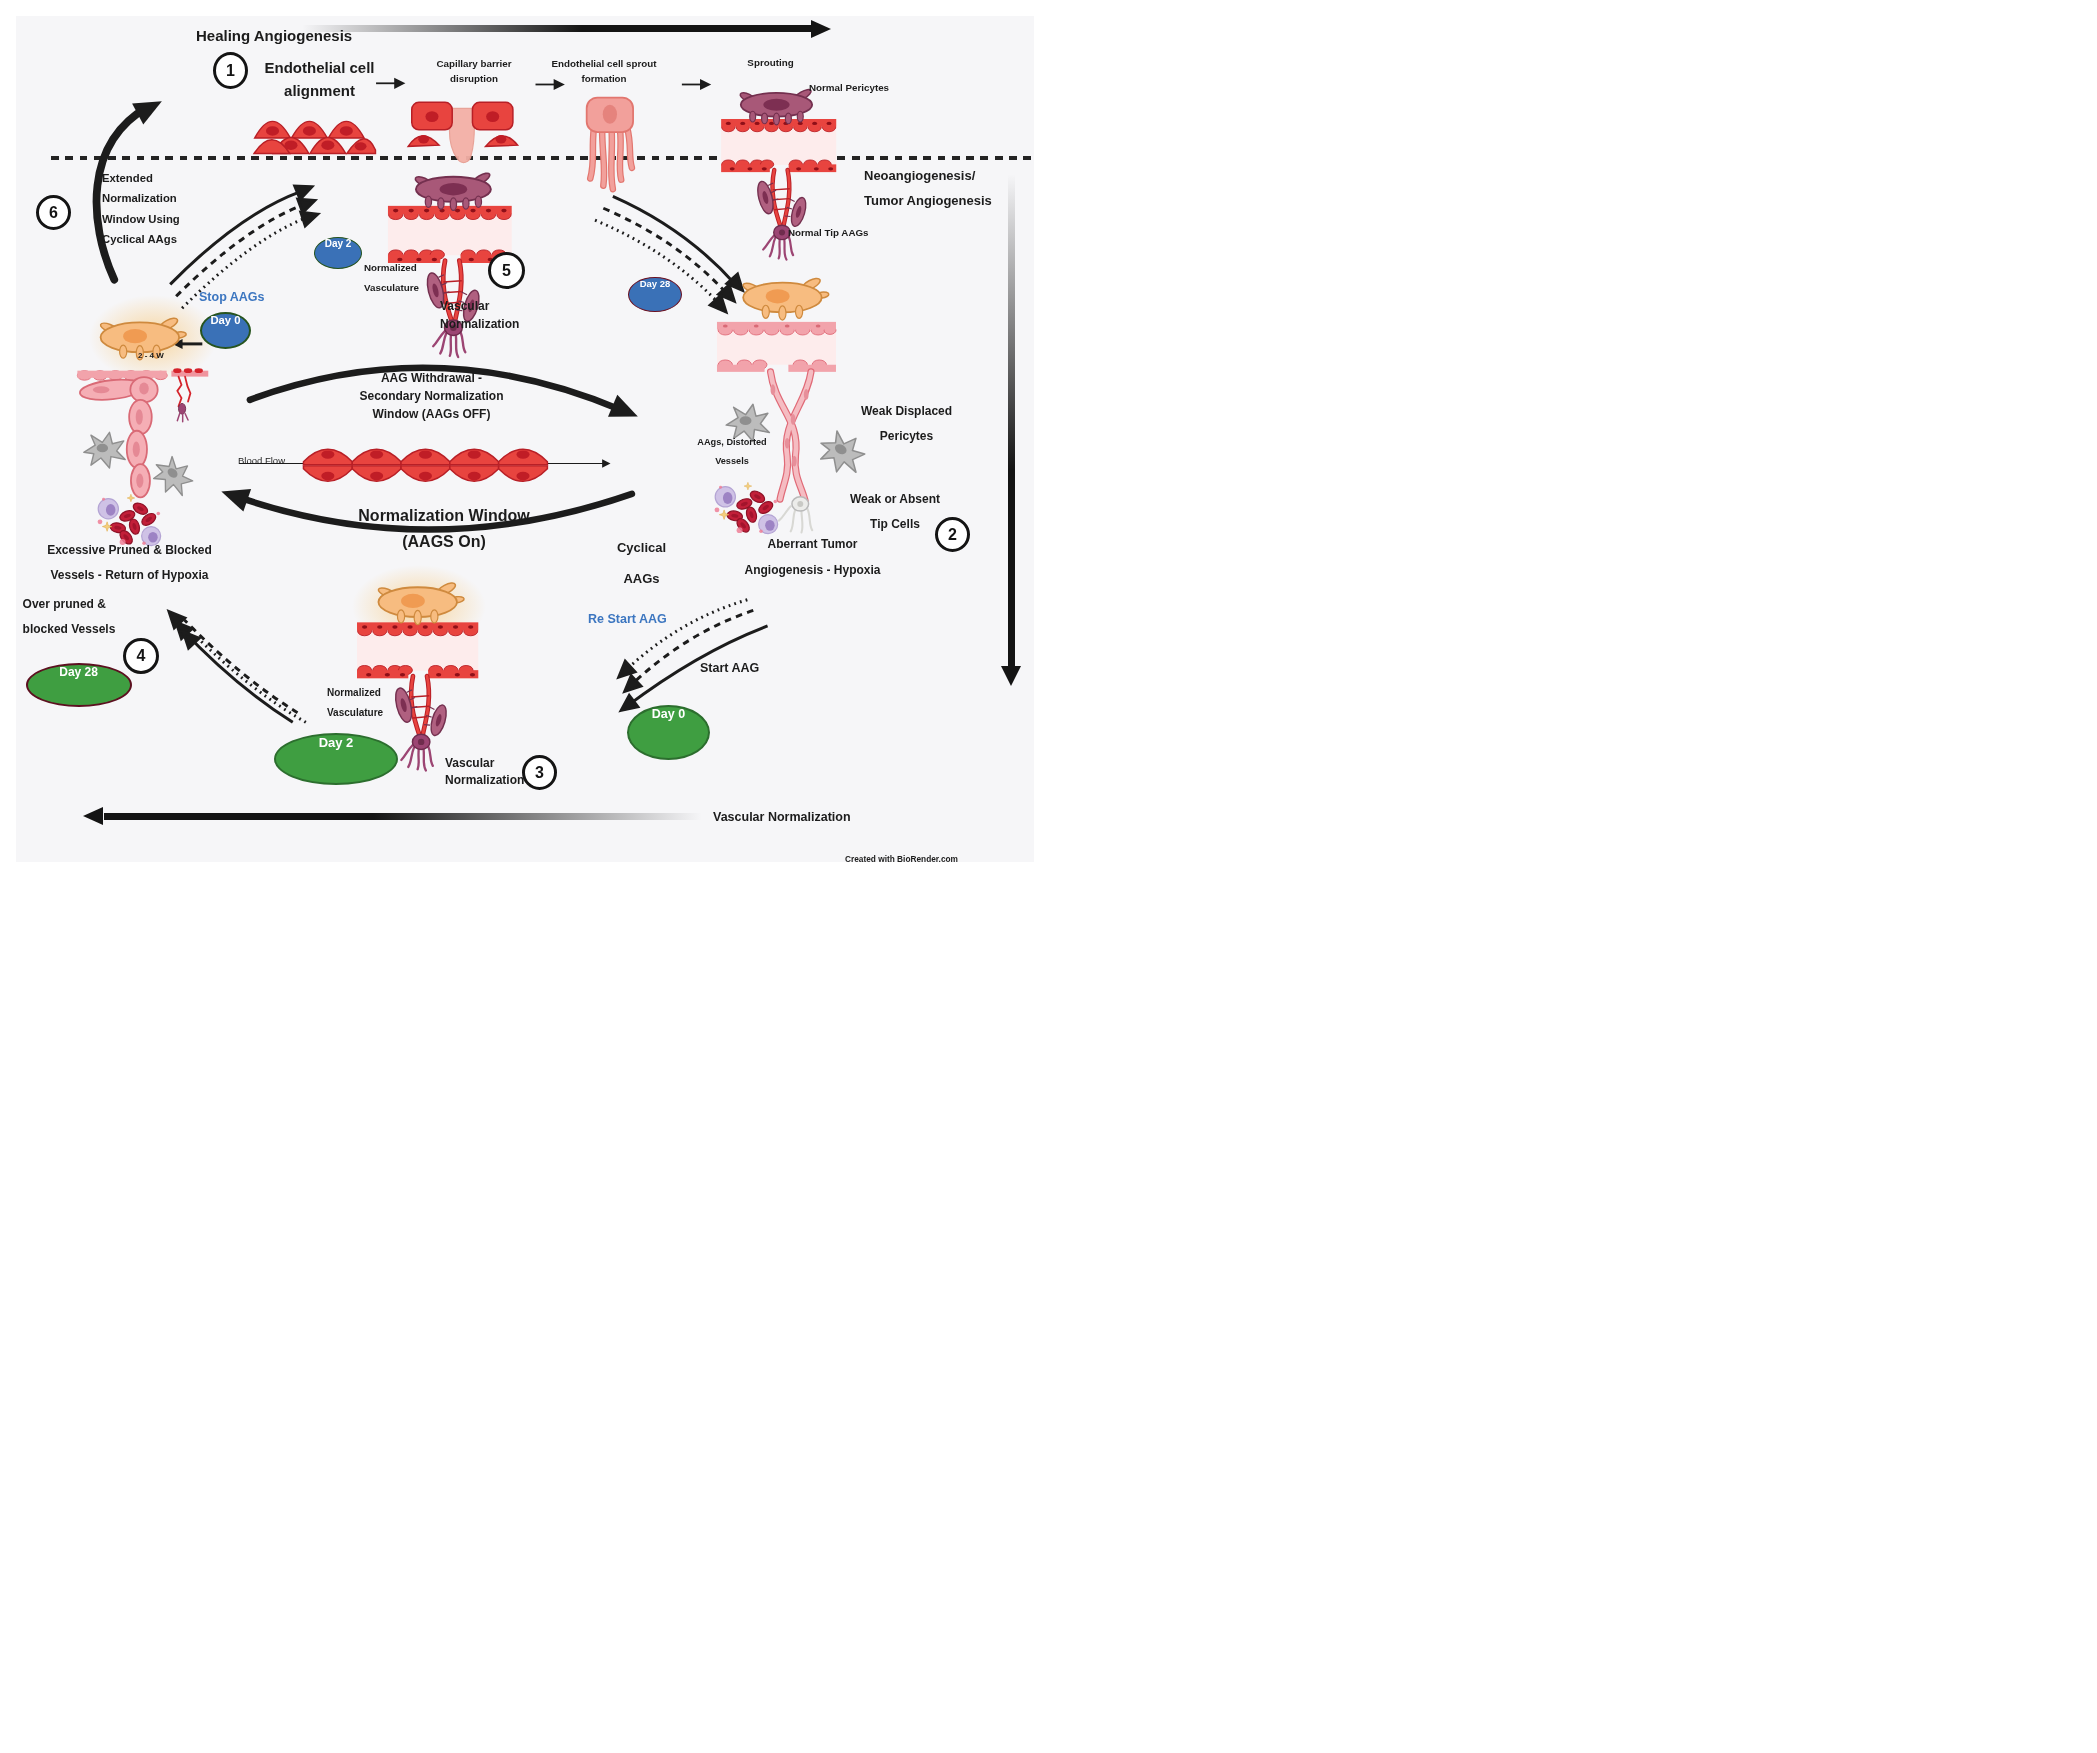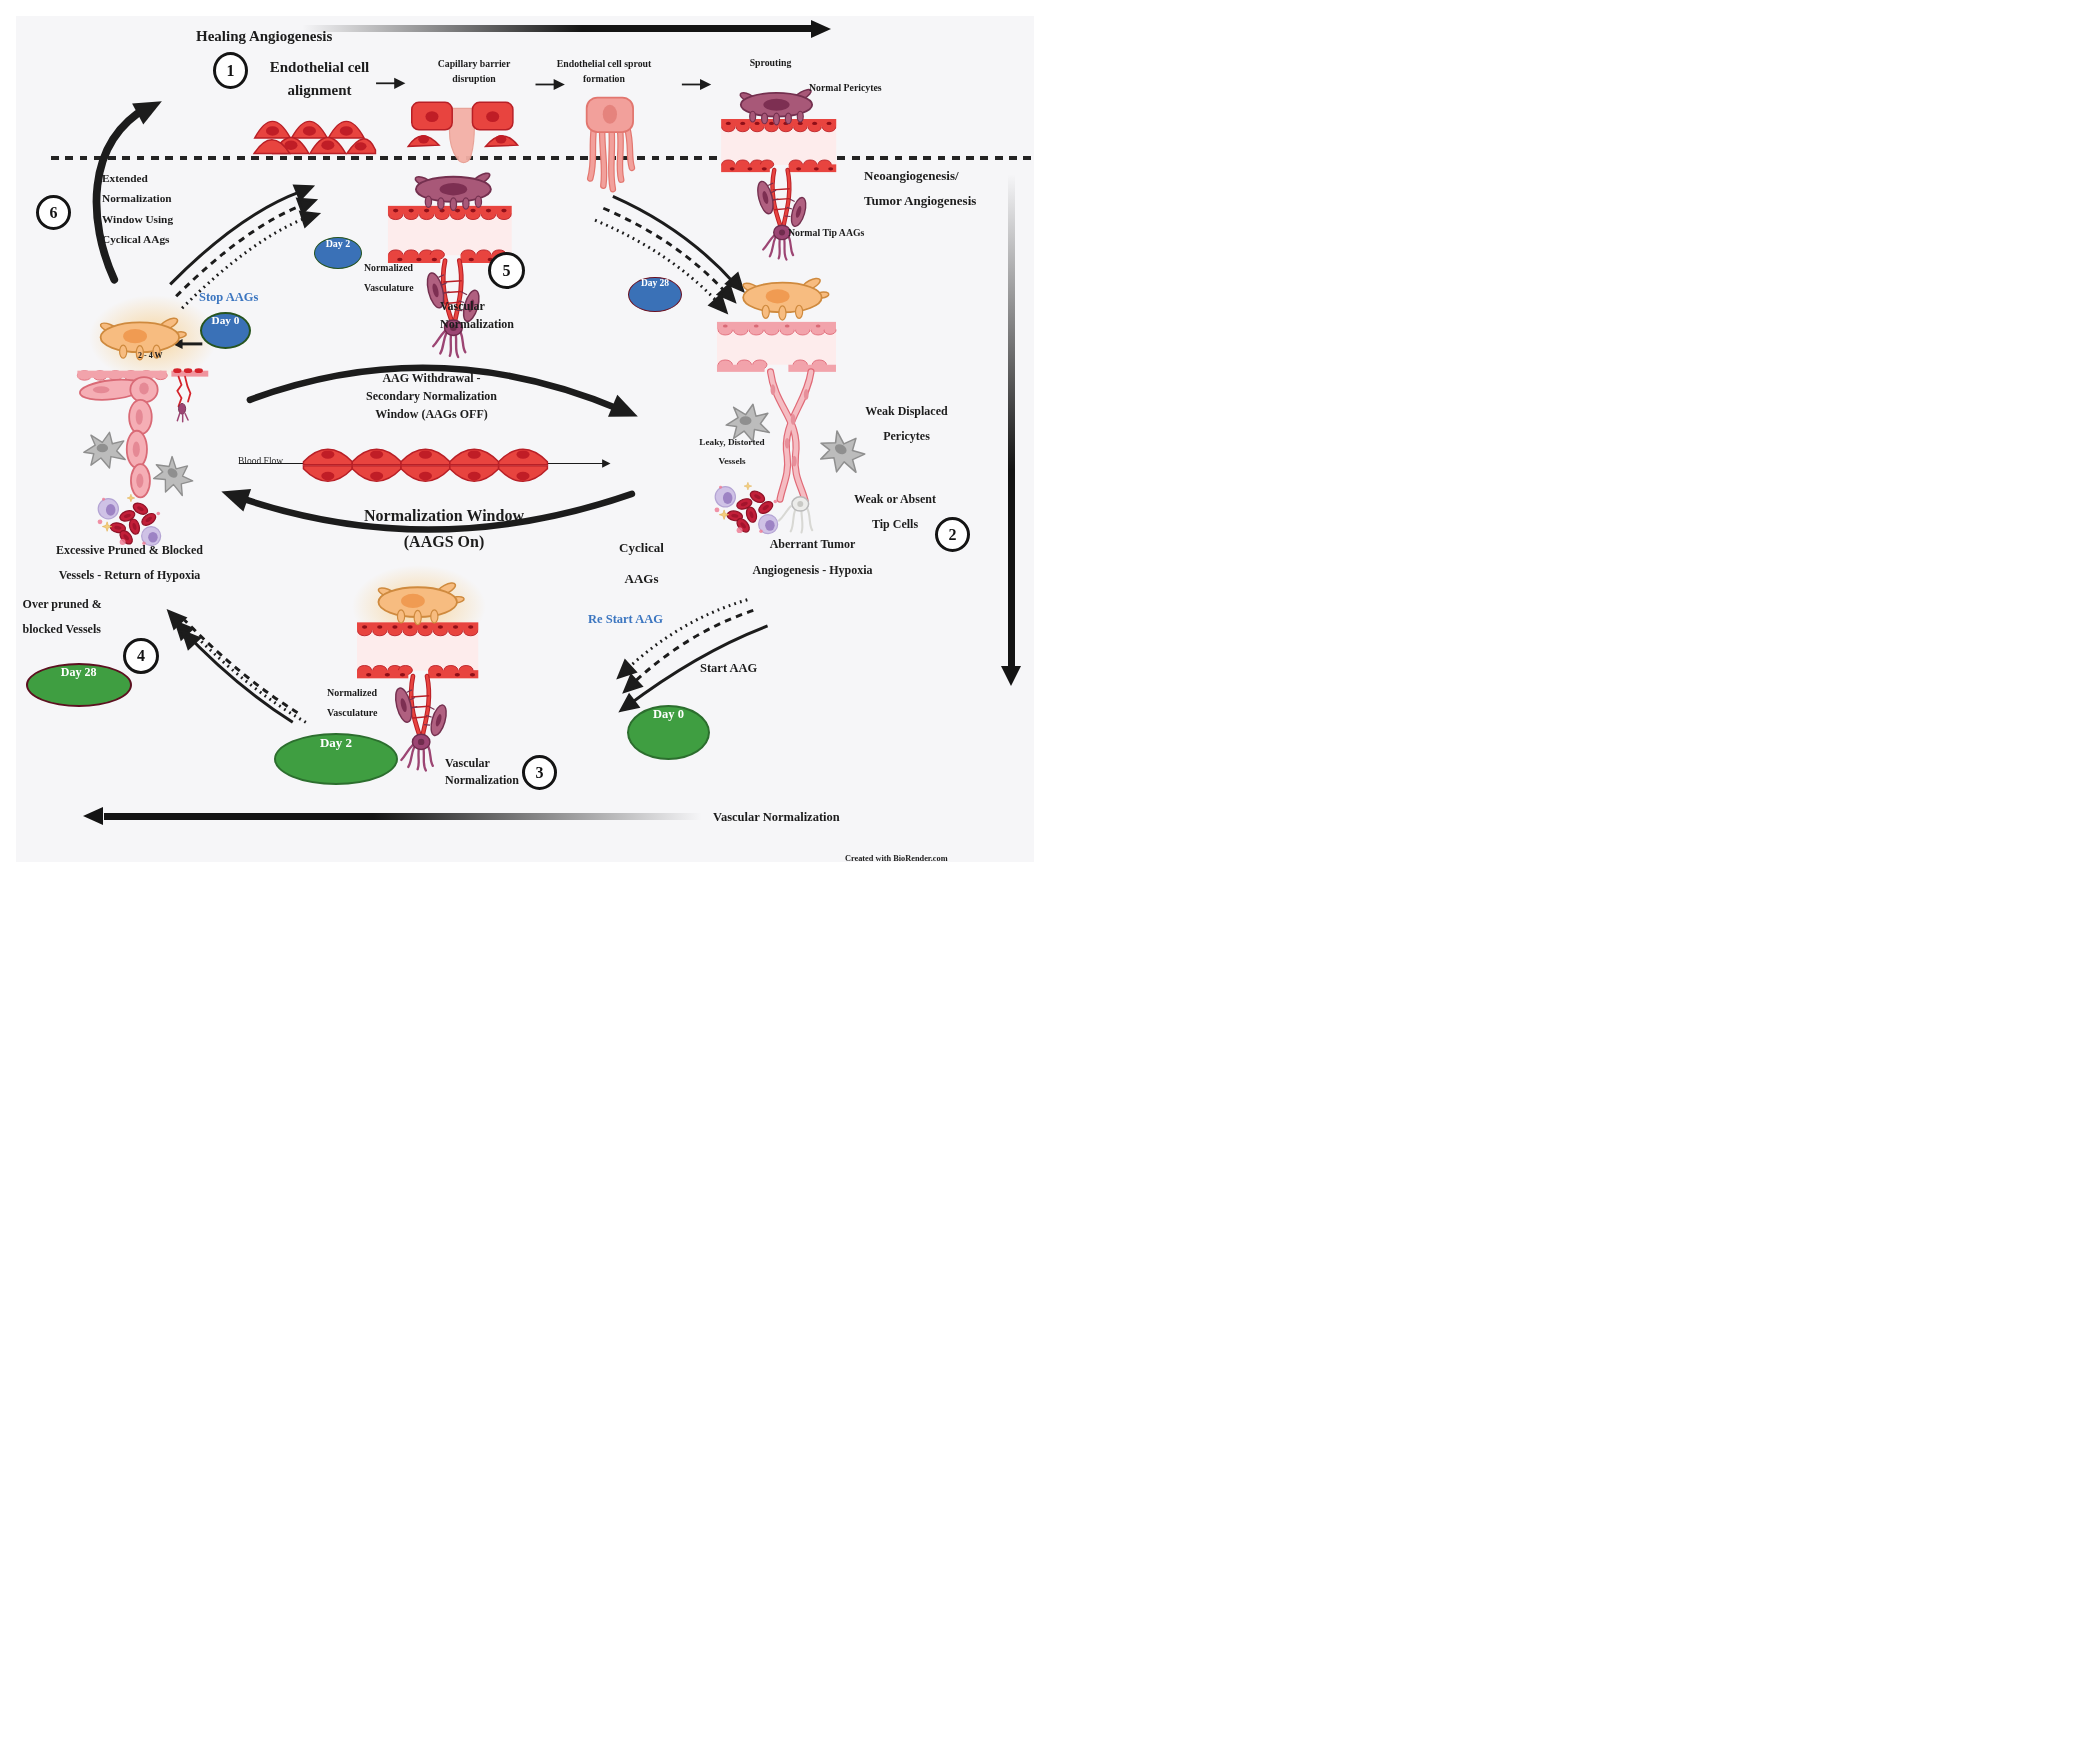--- a/index.html
+++ b/index.html
@@ -1,16 +1,16 @@
 <!DOCTYPE html>
 <html style="font-size:9.5px"><head>
 <meta charset="utf-8">
 <style>
   html,body{margin:0;padding:0;background:#ffffff;font-family:"Liberation Sans",sans-serif;}
-  #canvas{position:relative;width:1049px;height:877px;background:#ffffff;overflow:hidden;font-family:Liberation Serif, serif;}
+  #canvas{position:relative;width:1049px;height:877px;background:#ffffff;overflow:hidden;}
   #panel{position:absolute;left:15.5px;top:15.5px;right:15.5px;bottom:15.5px;background:#f6f6f8;z-index:0;}
   .glow{position:absolute;border-radius:50%;z-index:1;
         background:radial-gradient(closest-side,rgba(248,196,112,.65),rgba(248,196,112,0));}
   #scene{position:absolute;left:0;top:0;z-index:2;}
   .lbl{position:absolute;font-weight:700;color:#1c1c1c;white-space:pre-line;z-index:3;line-height:1.5;}
   .blue{color:#3c76c0;}
   .ctr{text-align:center;}
   .oval{position:absolute;border-radius:50%;display:flex;align-items:flex-start;justify-content:center;
         color:#ffffff;font-weight:700;z-index:3;box-sizing:border-box;}
   .numcircle{position:absolute;background:#ffffff;border:3px solid #141414;border-radius:50%;
@@ -502,21 +502,21 @@
 Secondary Normalization
 Window (AAGs OFF)</div>
   <div class="lbl" style="left:238px;top:454px;font-size:9.5px;font-weight:400;">Blood Flow</div>
   <div class="lbl ctr" style="left:351px;top:503px;width:186px;font-size:16px;line-height:1.6;">Normalization Window
 (AAGS On)</div>
   <div class="lbl ctr" style="left:603px;top:532px;width:77px;font-size:13px;line-height:2.4;">Cyclical
 AAGs</div>
 
   <div class="lbl ctr" style="left:838px;top:399px;width:137px;font-size:12px;line-height:2.1;">Weak Displaced
 Pericytes</div>
-  <div class="lbl ctr" style="left:683px;top:433px;width:98px;font-size:9.2px;line-height:2.1;">Leaky, Distorted
+  <div class="lbl ctr" style="left:683px;top:433px;width:98px;font-size:9.2px;line-height:2.1;">AAgs, Distorted
 Vessels</div>
   <div class="lbl ctr" style="left:828px;top:487px;width:134px;font-size:12px;line-height:2.1;">Weak or Absent
 Tip Cells</div>
   <div class="numcircle" style="left:935px;top:517px;width:35px;height:35px;">
     <span>2</span>
     </div>
   <div class="lbl ctr" style="left:713px;top:531px;width:199px;font-size:12px;line-height:2.2;">Aberrant Tumor
 Angiogenesis - Hypoxia</div>
   <div class="lbl blue" style="left:588px;top:610px;font-size:12.5px;">Re Start  AAG</div>
   <div class="lbl" style="left:700px;top:659px;font-size:12.5px;">Start  AAG</div>

